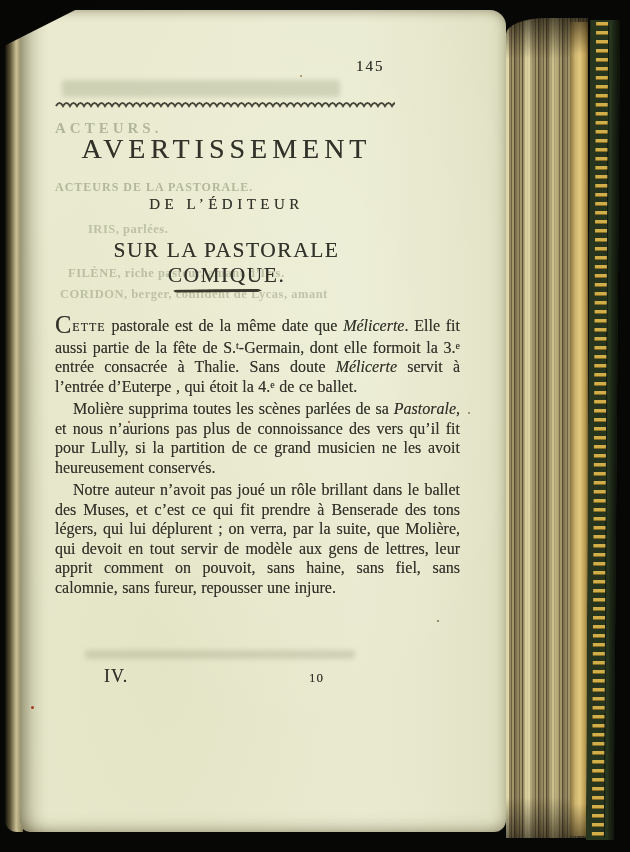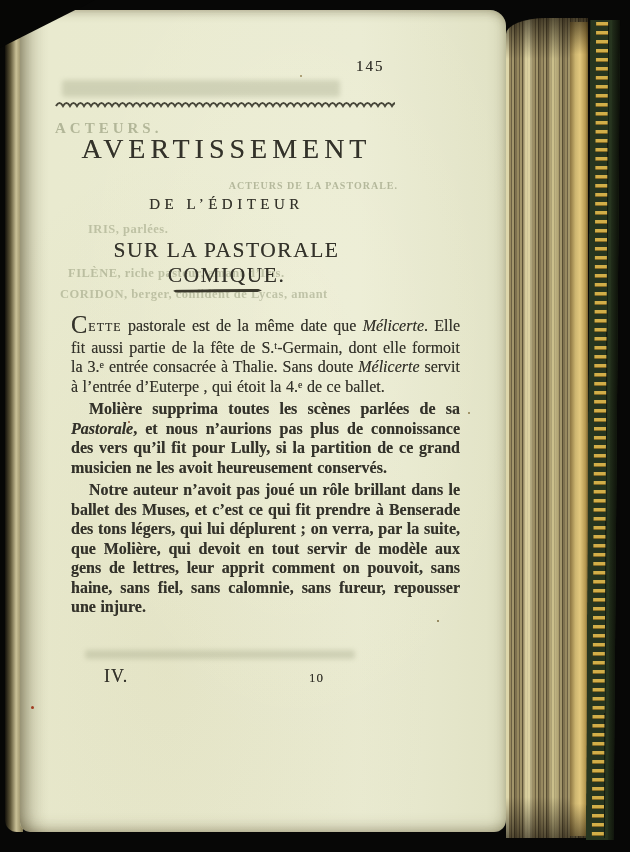--- a/index.html
+++ b/index.html
@@ -81,38 +81,38 @@
   .subject{top:228px;font-size:21.5px;letter-spacing:1.5px;}
   .divider-rule{
     position:absolute;left:153px;top:279px;width:89px;height:3.5px;
     background:#3a382c;border-radius:2px;transform:rotate(-.7deg);
     clip-path:polygon(0 35%,4% 0,96% 15%,100% 55%,95% 100%,3% 85%);
   }
   .body-text{
     position:absolute;left:35px;top:303px;width:405px;
     font-size:16px;line-height:19.5px;text-align:justify;word-spacing:.5px;
   }
-  .body-text p{margin:0 0 3px 16px;}
-  .body-text p.indent{text-indent:18px;font-weight:bold;}
+  .body-text p{margin:0 0 3px 0;}
+  .body-text p.indent{text-indent:18px;}
   .initial{font-size:24.5px;line-height:1;vertical-align:-2.5px;letter-spacing:1px;}
   .smallcaps{font-size:12px;letter-spacing:1px;}
   .body-text sup{font-size:10px;line-height:0;vertical-align:4px;}
   .footer-volume{position:absolute;left:84px;top:656px;font-size:18px;letter-spacing:1px;}
   .footer-signature{position:absolute;left:289px;top:660px;font-size:13px;letter-spacing:1px;font-family:Liberation Serif, serif;}
   
   .ghost{
     position:absolute;color:#7d8462;opacity:.5;filter:blur(.7px);
     font-weight:bold;white-space:nowrap;
   }
   .ghost-bar{
     position:absolute;background:#8b9070;opacity:.28;filter:blur(2.5px);
     border-radius:3px;
   }
   .g1{left:35px;top:110px;width:343px;text-align:left;font-size:15px;letter-spacing:4px;}
-  .g2{left:35px;top:170px;width:343px;text-align:right;font-size:10px;letter-spacing:1px;}
+  .g2{left:35px;top:170px;width:343px;text-align:left;font-size:12px;letter-spacing:1px;}
   .g3{left:68px;top:212px;font-size:12.5px;letter-spacing:.5px;opacity:.4;}
   .g4{left:48px;top:256px;font-size:12.5px;letter-spacing:.5px;opacity:.42;}
   .g5{left:40px;top:277px;font-size:12.5px;letter-spacing:.5px;opacity:.4;}
   .speck{position:absolute;border-radius:50%;}
 </style>
 </head>
 <body>
 
 <div class="stage">
 

